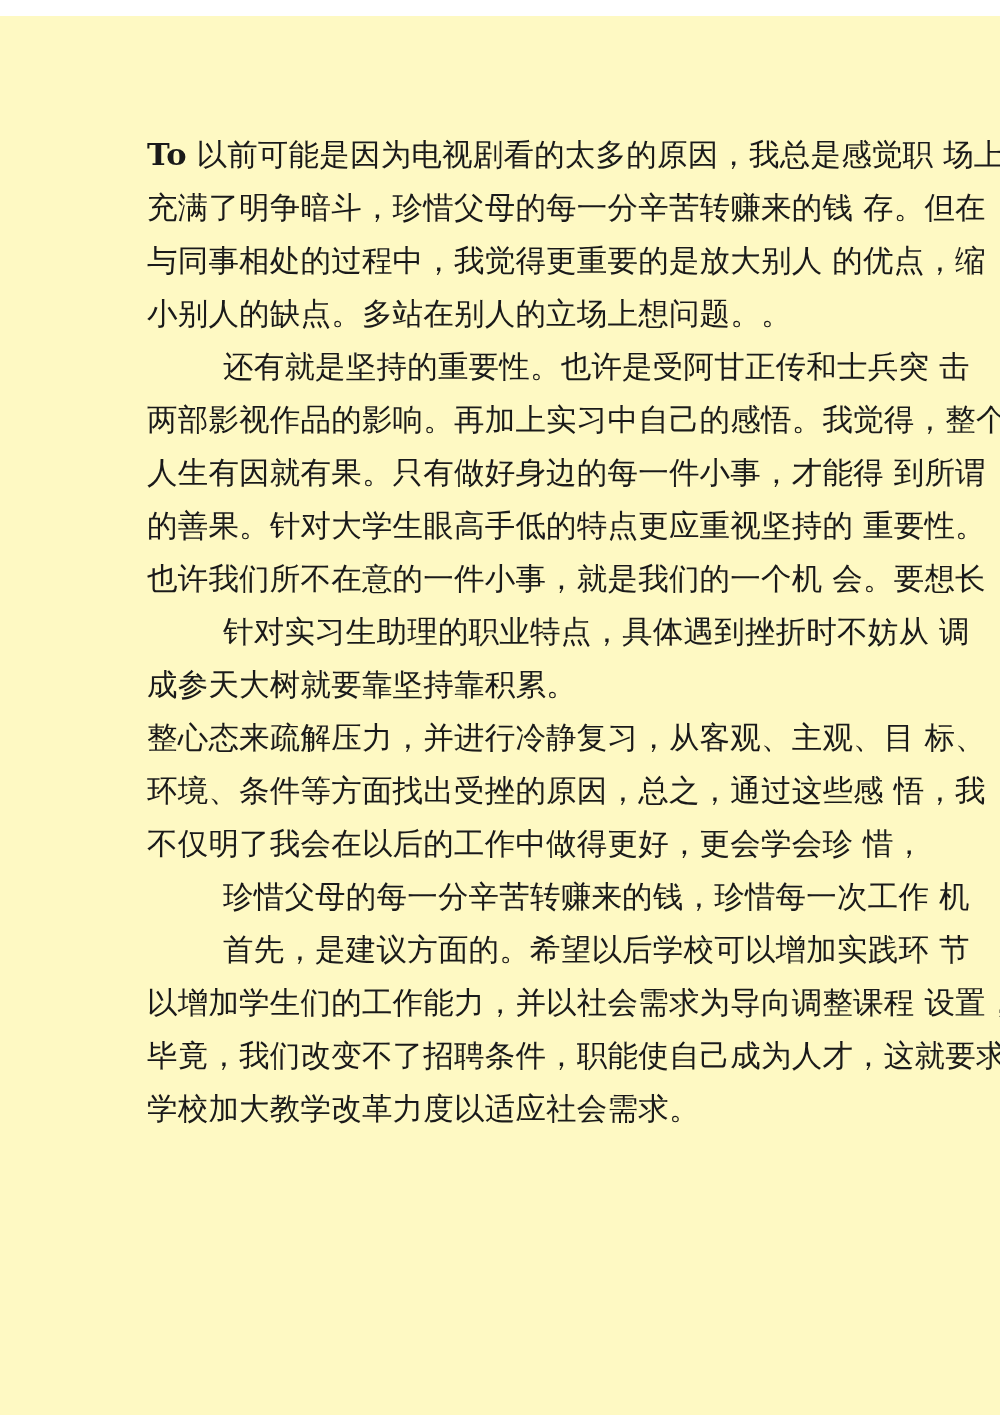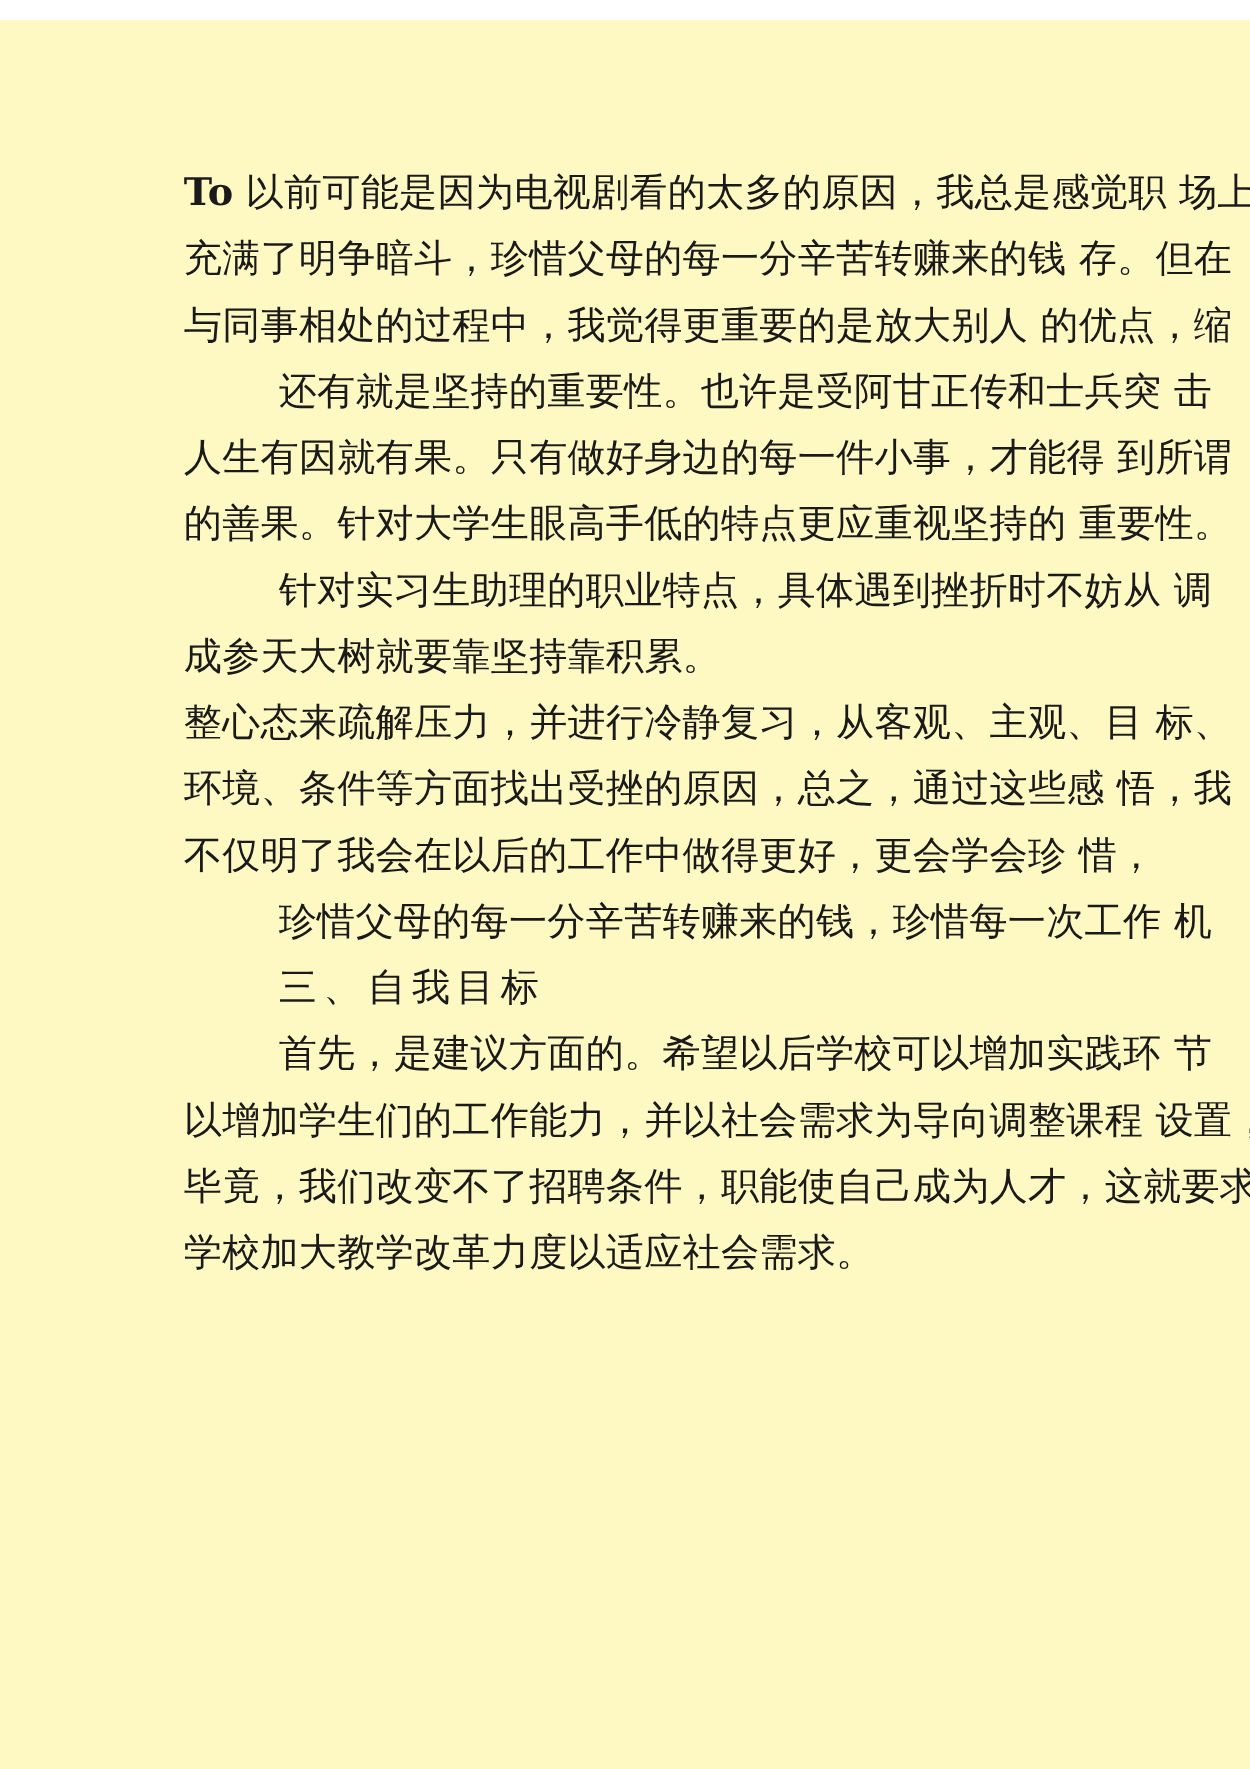--- a/index.html
+++ b/index.html
@@ -48,28 +48,30 @@
   }
 </style>
 </head>
 <body>
 
 <div class="page">
   <div class="text-column">
       <div class="doc-line lead-bold"><span class="lead">To</span> 以前可能是因为电视剧看的太多的原因，我总是感觉职 场上</div>
       <div class="doc-line">充满了明争暗斗，珍惜父母的每一分辛苦转赚来的钱 存。但在</div>
       <div class="doc-line">与同事相处的过程中，我觉得更重要的是放大别人 的优点，缩</div>
+      <div class="doc-line">小别人的缺点。多站在别人的立场上想问题。。</div>
       <div class="doc-line indent">还有就是坚持的重要性。也许是受阿甘正传和士兵突 击</div>
+      <div class="doc-line">两部影视作品的影响。再加上实习中自己的感悟。我觉得，整个</div>
       <div class="doc-line">人生有因就有果。只有做好身边的每一件小事，才能得 到所谓</div>
       <div class="doc-line">的善果。针对大学生眼高手低的特点更应重视坚持的 重要性。</div>
+      <div class="doc-line">也许我们所不在意的一件小事，就是我们的一个机 会。要想长</div>
       <div class="doc-line indent">针对实习生助理的职业特点，具体遇到挫折时不妨从 调</div>
       <div class="doc-line">成参天大树就要靠坚持靠积累。</div>
       <div class="doc-line">整心态来疏解压力，并进行冷静复习，从客观、主观、目 标、</div>
       <div class="doc-line">环境、条件等方面找出受挫的原因，总之，通过这些感 悟，我</div>
       <div class="doc-line">不仅明了我会在以后的工作中做得更好，更会学会珍 惜，</div>
       <div class="doc-line indent">珍惜父母的每一分辛苦转赚来的钱，珍惜每一次工作 机</div>
-      <div class="doc-line heading">三、自我目标</div>
       <div class="doc-line indent">首先，是建议方面的。希望以后学校可以增加实践环 节</div>
       <div class="doc-line">以增加学生们的工作能力，并以社会需求为导向调整课程 设置，</div>
       <div class="doc-line">毕竟，我们改变不了招聘条件，职能使自己成为人才，这就要求</div>
       <div class="doc-line">学校加大教学改革力度以适应社会需求。</div>
     </div>
 </div>
 
 </body></html>

